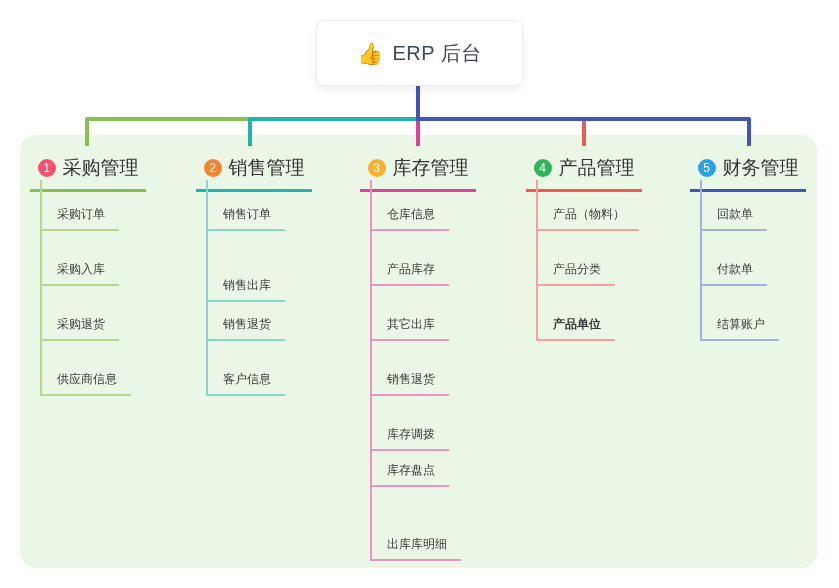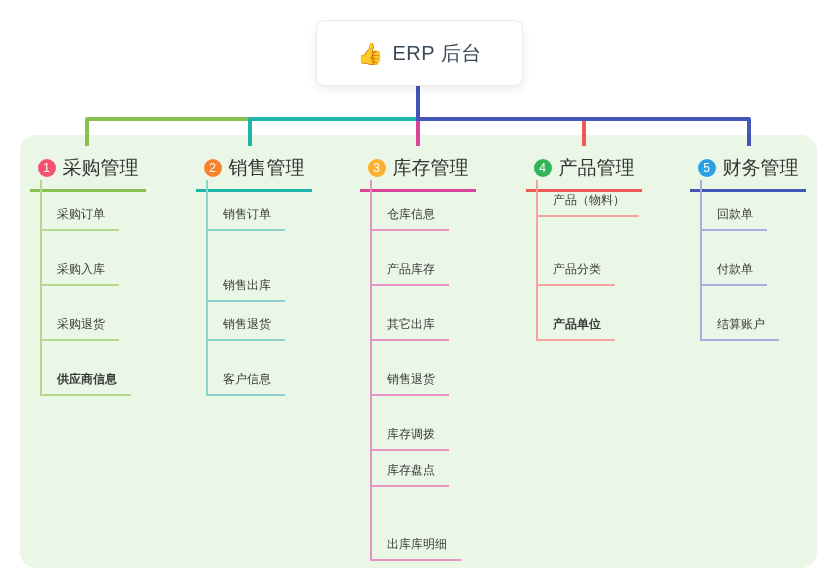--- a/index.html
+++ b/index.html
@@ -99,21 +99,21 @@
     <div>
         <div class="child-node" style="top: 67px; border-bottom-color: rgb(181, 217, 140);">
     <span>采购订单</span>
   </div>
         <div class="child-node" style="top: 122px; border-bottom-color: rgb(181, 217, 140);">
     <span>采购入库</span>
   </div>
         <div class="child-node" style="top: 177px; border-bottom-color: rgb(181, 217, 140);">
     <span>采购退货</span>
   </div>
-        <div class="child-node" style="top: 232px; border-bottom-color: rgb(181, 217, 140); font-weight: bold;">
+        <div class="child-node" style="top: 232px; border-bottom-color: rgb(181, 217, 140);">
     <span>供应商信息</span>
   </div>
       </div>
   </div>
     <div class="branch" style="left: 196px;">
     <div class="branch-header" style="border-bottom-color: rgb(32, 181, 171);">
       <span class="branch-badge" style="background: rgb(249, 130, 45);">2</span>
       <span class="branch-label">销售管理</span>
     </div>
     <div class="branch-vline" style="background: rgb(138, 212, 205); height: 216px;"></div>
@@ -162,21 +162,21 @@
   </div>
       </div>
   </div>
     <div class="branch" style="left: 526px;">
     <div class="branch-header" style="border-bottom-color: rgb(240, 90, 84);">
       <span class="branch-badge" style="background: rgb(51, 180, 87);">4</span>
       <span class="branch-label">产品管理</span>
     </div>
     <div class="branch-vline" style="background: rgb(246, 162, 156); height: 161px;"></div>
     <div>
-        <div class="child-node" style="top: 53px; border-bottom-color: rgb(246, 162, 156);">
+        <div class="child-node" style="top: 67px; border-bottom-color: rgb(246, 162, 156);">
     <span>产品（物料）</span>
   </div>
         <div class="child-node" style="top: 122px; border-bottom-color: rgb(246, 162, 156);">
     <span>产品分类</span>
   </div>
         <div class="child-node" style="top: 177px; border-bottom-color: rgb(246, 162, 156); font-weight: bold;">
     <span>产品单位</span>
   </div>
       </div>
   </div>

